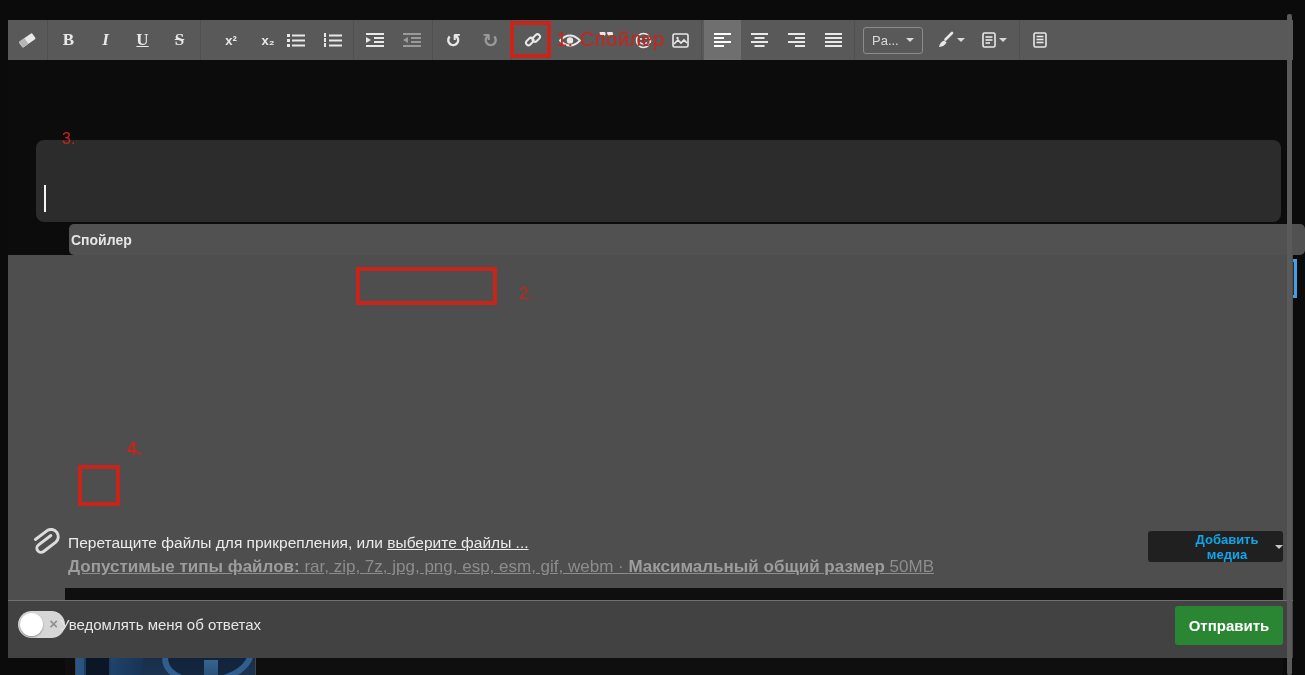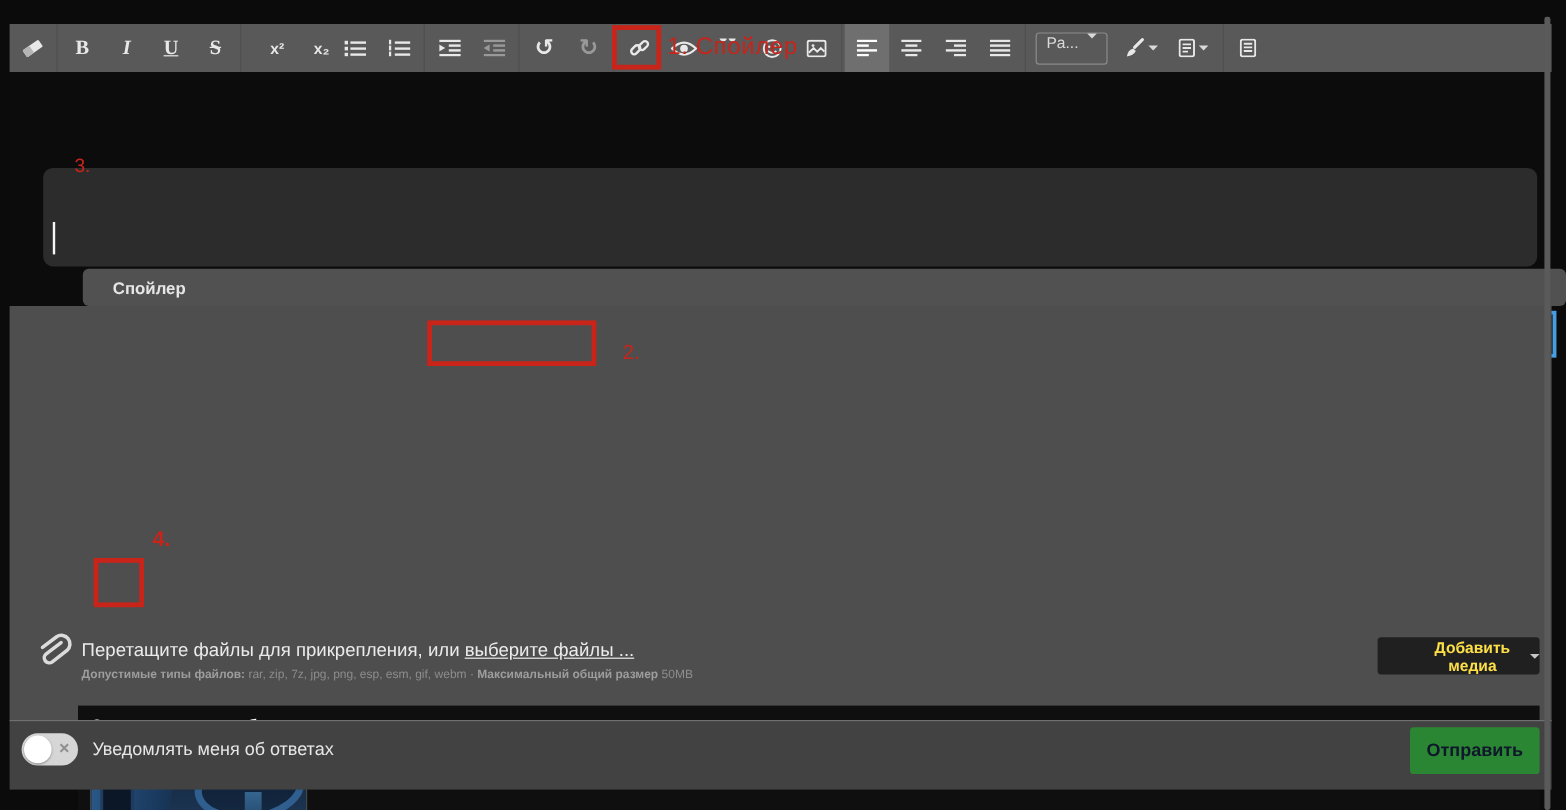--- a/index.html
+++ b/index.html
@@ -16,31 +16,31 @@
   .tb.active { background:#6f6f6f; }
   .sep { width:1px; height:40px; background:rgba(0,0,0,.25); border-right:1px solid rgba(255,255,255,.08); margin:0 2px; }
   .ltr { font-family:"Liberation Serif", serif; font-size:17px; font-weight:bold; }
   .ltr.it { font-style:italic; font-weight:bold; }
   .ltr.un { text-decoration:underline; }
   .ltr.st { text-decoration:line-through; }
   .scr { font-size:13px; font-weight:bold;margin-left:19px; }
   .uicon { font-family:"DejaVu Sans", sans-serif; font-size:19px; font-weight:bold; line-height:1; }
   .quote-glyph { font-family:"Liberation Serif", serif; font-size:34px; line-height:10px; height:16px; overflow:hidden; font-weight:bold; }
   .pa-box { height:27px; min-width:58px; border:1px solid #8b8b8b; border-radius:3px; margin:0 6px;
-            display:flex; align-items:flex-start; gap:7px; padding:0 8px; color:#d9d9d9; font-size:13px; cursor:pointer; }
+            display:flex; align-items:center; gap:7px; padding:0 8px; color:#d9d9d9; font-size:13px; cursor:pointer; }
   .caret-down { width:0; height:0; border-left:4px solid transparent; border-right:4px solid transparent;
                 border-top:4px solid #d9d9d9; display:inline-block; }
   .tb .caret-down { margin-left:3px; }
 
   
   .editor-area { position:absolute; left:8px; top:60px; width:1285px; height:195px; background:#0c0c0d; }
   .spoiler { position:absolute; left:28px; top:80px; width:1245px; height:82px; background:#2c2c2c; border-radius:8px; }
   .spoiler-header { position:absolute; left:33px; top:84px; width:1236px; height:31px; background:#515151;
                     border-radius:5px; color:#e6e6e6; font-weight:bold; font-size:14px;
-                    display:flex; align-items:center; padding-left:25px; }
+                    display:flex; align-items:center; padding-left:2px; }
   .spoiler-body { position:absolute; left:33px; top:119px; width:1228px; height:39px; background:#2c2c2c;
                   border:3px solid #459de4; }
   .text-cursor { position:absolute; left:36px; top:125px; width:2px; height:27px; background:#f5f5f5; }
 
   
   .annot-box { position:absolute; border:4px solid #c9241a; z-index:40; }
   .annot-text { position:absolute; color:#c9241a; z-index:41; font-weight:normal; }
   .box-eye  { left:510px; top:21px;  width:41px;  height:37px; }
   .box-link { left:356px; top:267px; width:141px; height:38px; }
   .box-plus { left:78px;  top:465px; width:42px;  height:41px; }
@@ -52,24 +52,24 @@
   
   .tooltip { position:absolute; left:537px; top:256px; z-index:50; background:#fdfdfd; border:1px solid #7a7a7a;
              color:#2b2b2b; font-size:12.4px; padding:3px 8px 4px; white-space:nowrap;
              box-shadow:1px 2px 3px rgba(0,0,0,.45); }
 
   
   .attach-panel { position:absolute; left:8px; top:255px; width:1285px; height:345px; background:#4e4e4e; }
   .paperclip { position:absolute; left:20px; top:270px; transform:rotate(8deg); }
   .drag-line { position:absolute; left:60px; top:279px; font-size:15.5px; color:#ebebeb; }
   .choose-link { color:#ebebeb; text-decoration:underline; cursor:pointer; }
-  .allowed-line { position:absolute; left:60px; top:302px; font-size:10px; color:#8d8d8d; }
+  .allowed-line { position:absolute; left:60px; top:302px; font-size:17px; color:#8d8d8d;text-decoration:underline; }
   .allowed-line b { color:#9d9d9d; }
   .add-media-btn { position:absolute; left:1140px; top:276px; width:135px; height:31px; background:#202020;
-                   border:none; border-radius:3px; color:#fde047; font-size:13px; font-weight:bold;
+                   border:none; border-radius:3px; color:#0ea5e9; font-size:13px; font-weight:bold;
                    display:flex; align-items:center; justify-content:center; gap:8px; cursor:pointer;padding-left:39px; }
   .add-media-btn .caret-down { border-top-color:#c6c6c6; }
 
   
   .uploaded-panel { position:absolute; left:57px; top:333px; width:1218px; height:235px; background:#0f0f10; }
   .uploaded-title { position:absolute; left:68px; top:342px; font-size:15px; font-weight:bold; color:#fff; }
   .thumb { position:absolute; left:67px; top:378px; width:181px; height:127px; overflow:hidden;
            border:1px solid #454545; background:linear-gradient(180deg,#14273d 0%,#1b3350 32%,#241d14 58%,#221a10 78%,#120d08 100%); }
   .wall { position:absolute; left:0; top:0; width:72px; height:96px;
           background:linear-gradient(100deg,#2c5a8a 0%,#1d3f66 55%,#142c4a 100%);
@@ -81,23 +81,23 @@
               background:linear-gradient(#35658f,#1c3a5c); }
 
   
   .footer-bar { position:absolute; left:8px; top:600px; width:1285px; height:58px; background:#424242;
                 border-top:1px solid #707070; }
   .toggle { position:absolute; left:18px; top:611px; width:47px; height:27px; border-radius:14px; background:#d6d6d6;
             cursor:pointer; }
   .knob { position:absolute; left:2px; top:2px; width:23px; height:23px; border-radius:50%; background:#fff;
           box-shadow:0 1px 2px rgba(0,0,0,.35); }
   .toggle-x { position:absolute; right:7px; top:4px; color:#8f8f8f; font-size:15px; font-weight:bold; line-height:18px; }
-  .notify-label { position:absolute; left:77px; top:616px; font-size:15px; color:#e6e6e6; }
+  .notify-label { position:absolute; left:60px; top:616px; font-size:15px; color:#e6e6e6; }
   .submit-btn { position:absolute; left:1175px; top:606px; width:108px; height:39px; background:#2b8633; border:none;
-                border-radius:3px; color:#0f172a; font-size:15px; font-weight:bold; cursor:pointer; }
+                border-radius:3px; color:#ffffff; font-size:15px; font-weight:bold; cursor:pointer; }
 
   .scrollbar { position:absolute; left:1287px; top:14px; width:5px; height:661px; background:#5a5a5a; border-radius:2px; z-index:60; }
 
   svg { display:block; }
 </style>
 </head>
 <body>
 
 <div class="screen">
 

